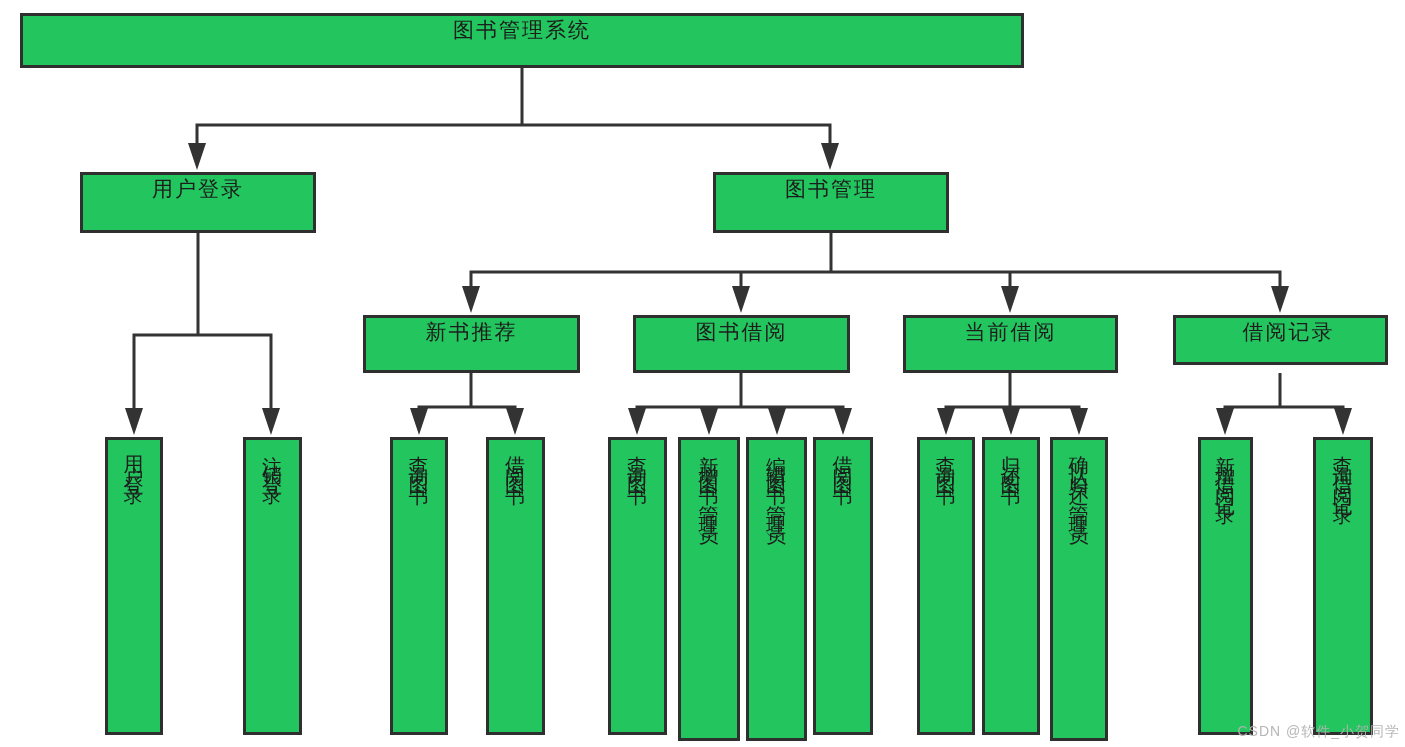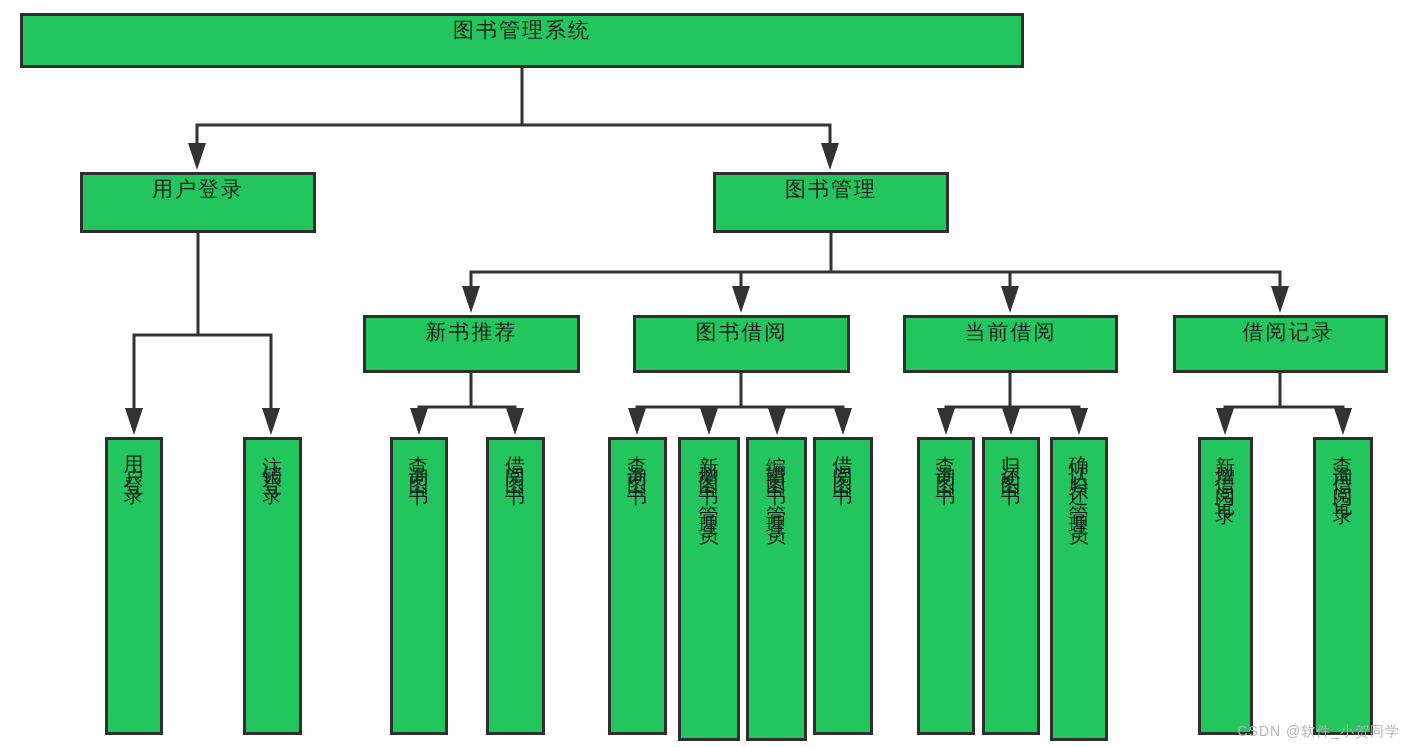--- a/index.html
+++ b/index.html
@@ -107,21 +107,21 @@
 
   <div class="node hbox" style="left:363px; top:315px; width:217px; height:58px;">
     <span class="lbl">新书推荐</span>
   </div>
   <div class="node hbox" style="left:633px; top:315px; width:217px; height:58px;">
     <span class="lbl">图书借阅</span>
   </div>
   <div class="node hbox" style="left:903px; top:315px; width:215px; height:58px;">
     <span class="lbl">当前借阅</span>
   </div>
-  <div class="node hbox" style="left:1173px; top:315px; width:215px; height:58px;padding-left:16px;">
+  <div class="node hbox" style="left:1173px; top:315px; width:215px; height:50px;padding-left:16px;">
     <span class="lbl">借阅记录</span>
   </div>
 
   <div class="node vbox" style="left:105px; top:437px; width:58px; height:298px;">
     <span class="vlbl">用户登录</span>
   </div>
   <div class="node vbox" style="left:243px; top:437px; width:59px; height:298px;">
     <span class="vlbl">注销登录</span>
   </div>
 

